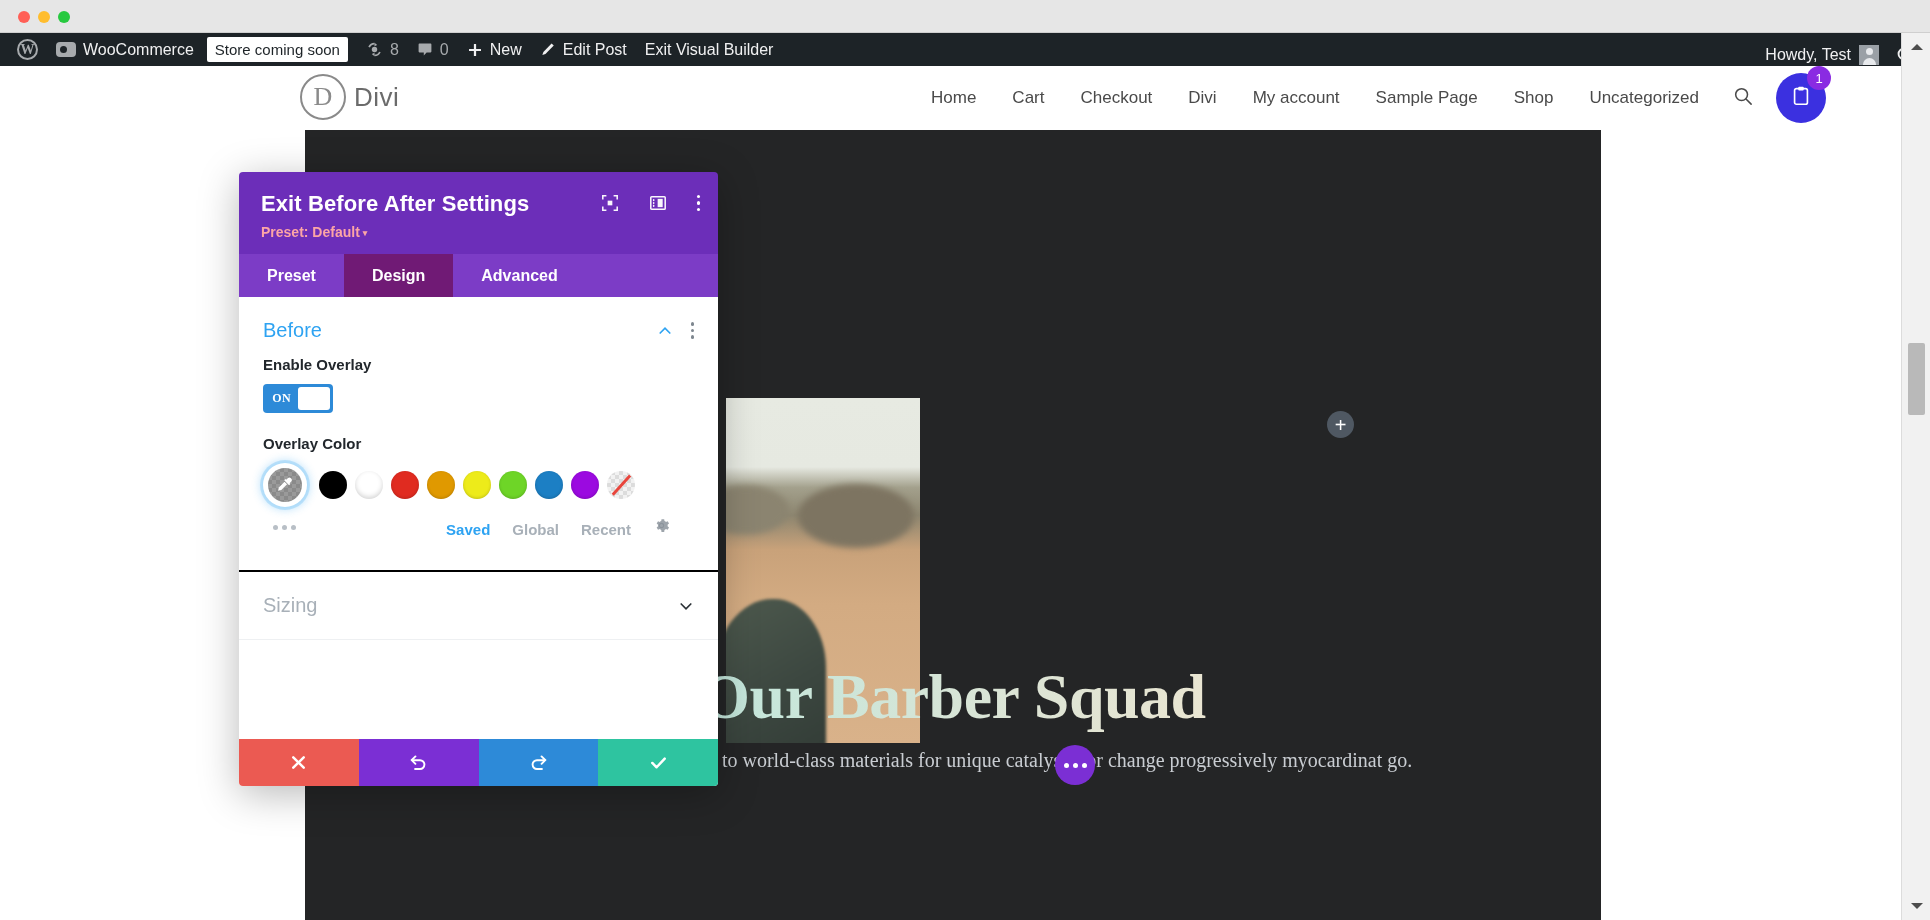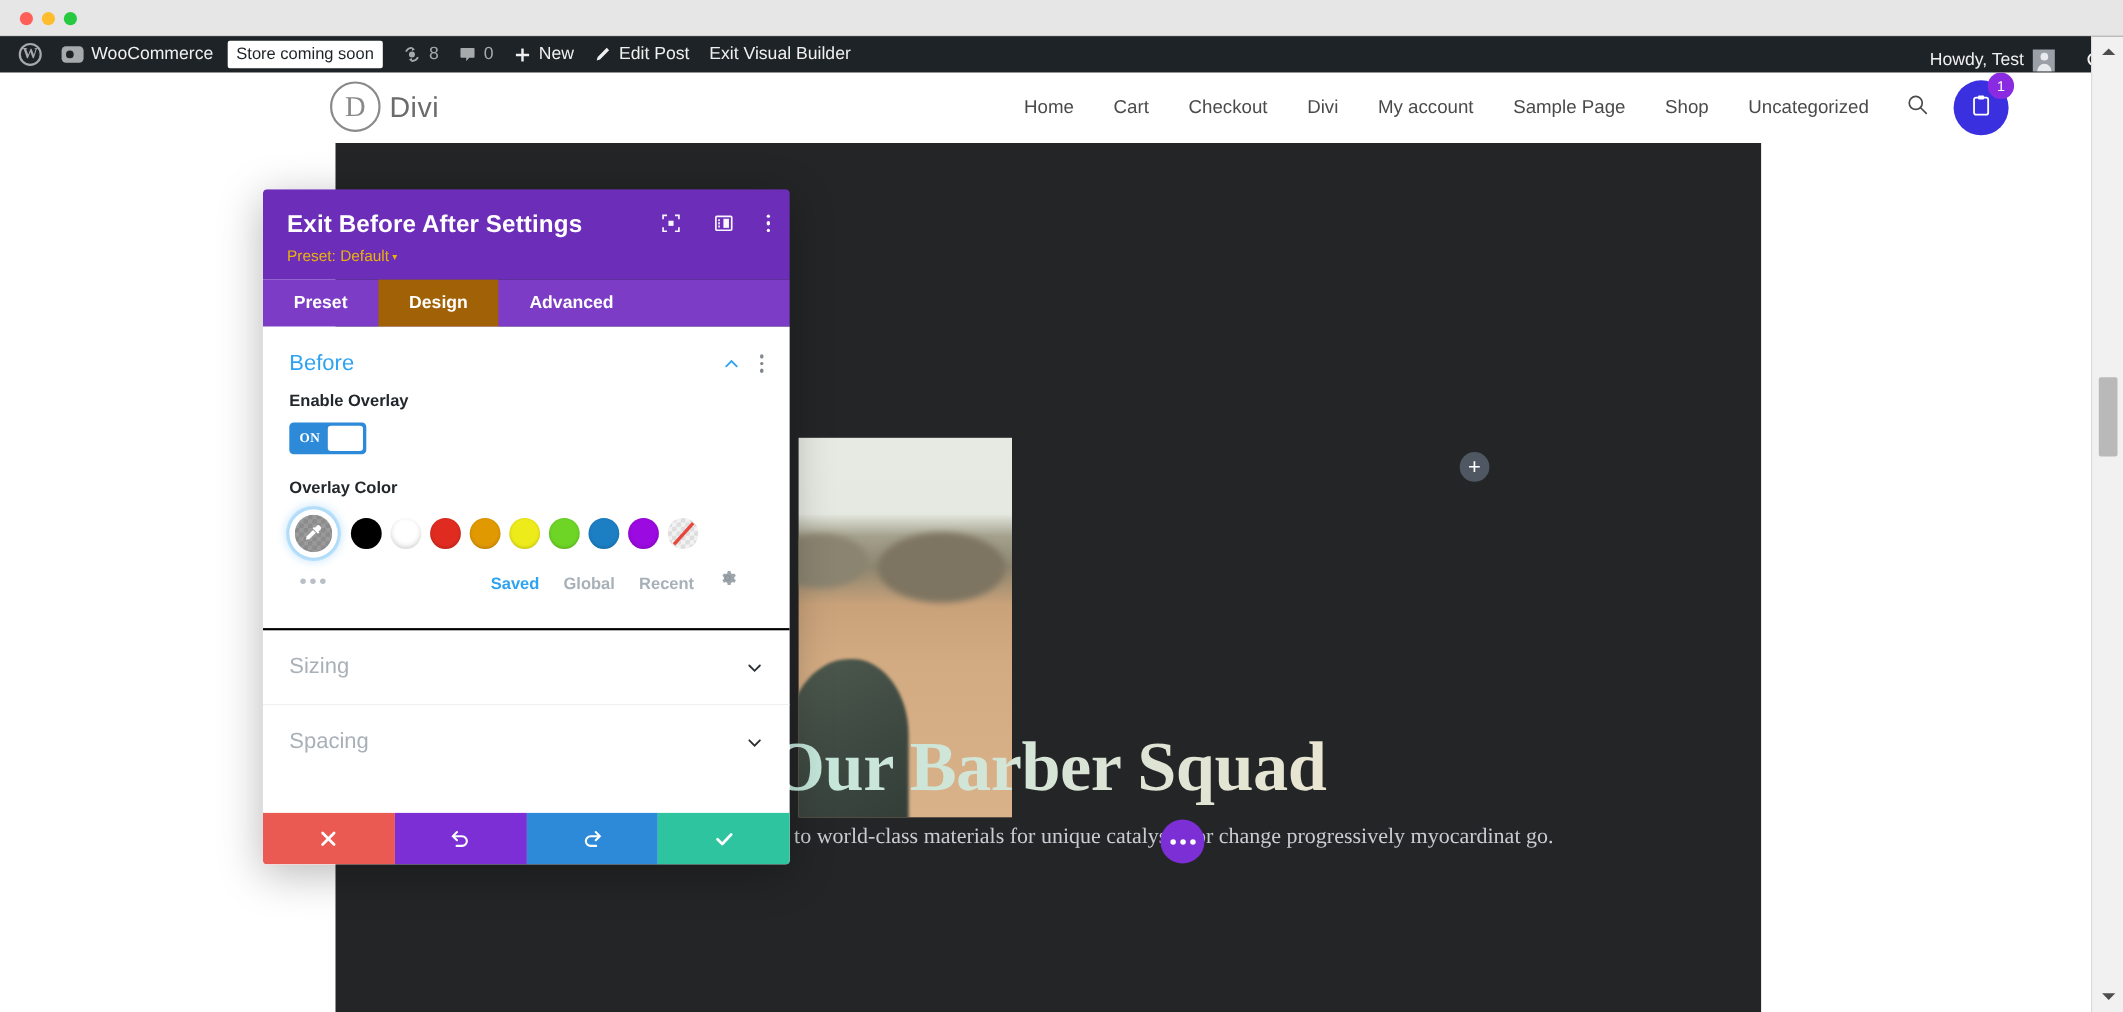--- a/index.html
+++ b/index.html
@@ -62,21 +62,21 @@
     background: #1d2327;
   }
   .store-badge {
     background: #fff; color: #1d2327;
     padding: 3px 8px; border-radius: 2px;
     font-size: 15px; line-height: 1.3;
   }
   .ab-count { color: #a7aaad; font-size: 16px; }
   #adminbar-right {
     position: absolute; right: 0; top: 33px; height: 44px;
-    display: flex; align-items: center; gap: 11px;
+    display: flex; align-items: center; gap: 0;
     padding-right: 6px;
   }
   .howdy {
     display: flex; align-items: center; gap: 8px;
     color: #f0f0f1; font-size: 16px; padding: 0 8px;
   }
   .avatar-box {
     width: 20px; height: 20px; background: #9aa0a6;
     display: flex; align-items: flex-end; justify-content: center;
     overflow: hidden;
@@ -215,41 +215,41 @@
     overflow: hidden;
     display: flex; flex-direction: column;
   }
   #modal-header {
     background: #6c2eb9; color: #fff;
     padding: 19px 22px 14px 22px;
     position: relative;
   }
   #modal-title { font-size: 22px; font-weight: bold; letter-spacing: .1px; }
   #modal-preset {
-    margin-top: 7px; font-size: 14px; font-weight: normal;
-    color: #eab308;
+    margin-top: 7px; font-size: 14px; font-weight: bold;
+    color: #fca5a5;
   }
   .preset-caret { font-size: 9px; margin-left: 3px; vertical-align: middle; }
   #header-icons {
     position: absolute; right: 18px; top: 22px;
     display: flex; align-items: center; gap: 30px;
   }
   .hdr-icon { width: 18px; height: 18px; display: block; opacity: .96; }
   .kebab { display: flex; flex-direction: column; gap: 3px; align-items: center; }
   .kebab i { width: 3.5px; height: 3.5px; border-radius: 50%; background: #fff; display: block; }
 
   #modal-tabs {
     display: flex; background: #7c3cc6; height: 43px;
   }
   .tab {
     display: flex; align-items: center; justify-content: center;
     height: 43px; color: #fff; font-weight: bold; font-size: 16px;
     padding: 0 28px;
   }
-  .tab.active { background: #a16207; }
+  .tab.active { background: #701a75; }
 
   #modal-body {
     flex: 1; background: #fff; overflow: hidden; position: relative;
   }
   .section-row {
     position: relative;
     padding: 22px 24px;
     border-bottom: 1px solid #eef0f2;
     display: flex; align-items: center; justify-content: space-between;
   }
@@ -614,28 +614,20 @@
 
         <div class="section-row" style="border-top:2px solid #000000;border-bottom:1px solid #eef0f2;">
           <span class="section-title collapsed">Sizing</span>
           <span>
             <svg class="chev" viewBox="0 0 20 20" fill="none" stroke="#2b3136" stroke-width="2.1" stroke-linecap="round">
               <path d="M4 7.5 10 13.5l6-6"></path>
             </svg>
           </span>
         </div>
 
-        <div class="section-row" style="border-bottom:none;">
-          <span class="section-title collapsed">Spacing</span>
-          <span>
-            <svg class="chev" viewBox="0 0 20 20" fill="none" stroke="#2b3136" stroke-width="2.1" stroke-linecap="round">
-              <path d="M4 7.5 10 13.5l6-6"></path>
-            </svg>
-          </span>
-        </div>
 
         <div id="modal-footer">
           <div class="foot-btn cancel">
             <span>
               <svg width="19" height="19" viewBox="0 0 20 20" stroke="#fff" stroke-width="2.6" stroke-linecap="round">
                 <line x1="4.5" y1="4.5" x2="15.5" y2="15.5"></line>
                 <line x1="15.5" y1="4.5" x2="4.5" y2="15.5"></line>
               </svg>
             </span>
           </div>

